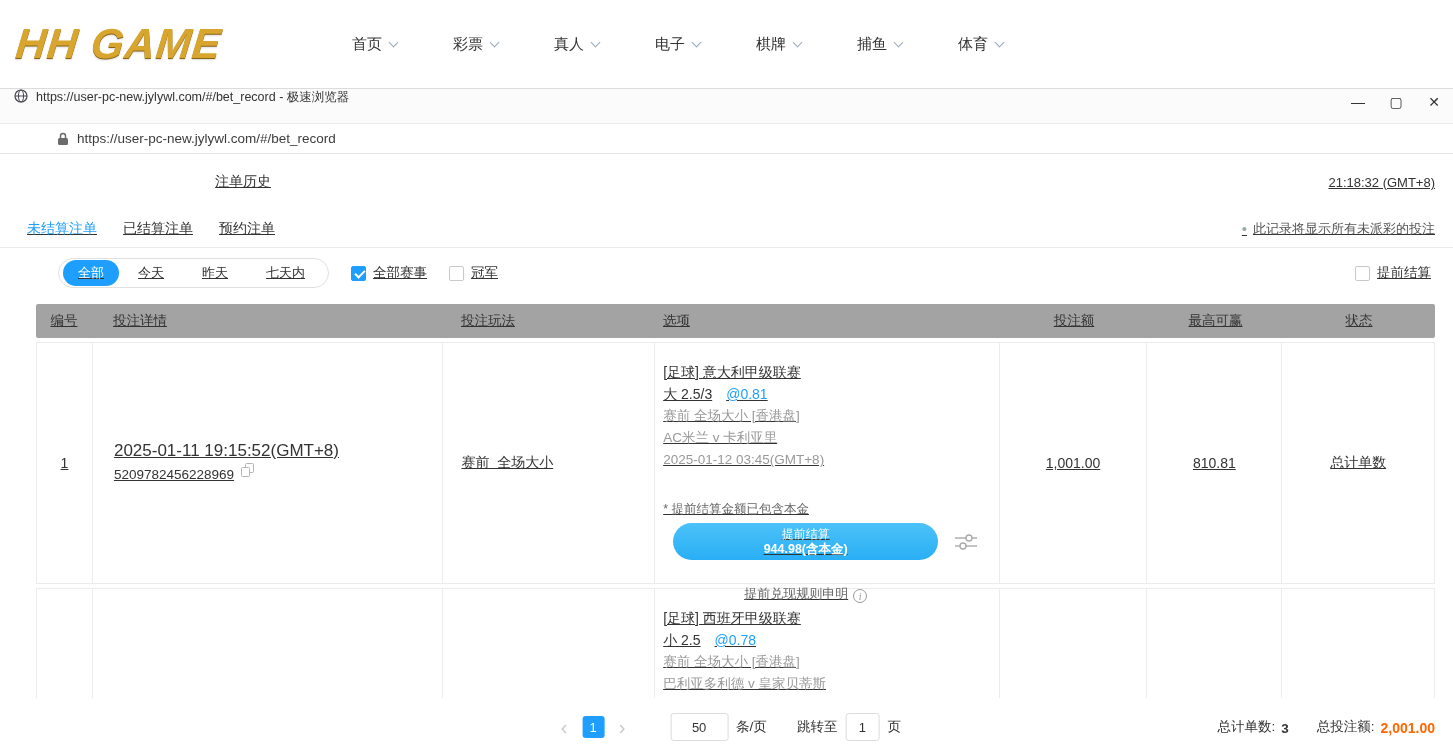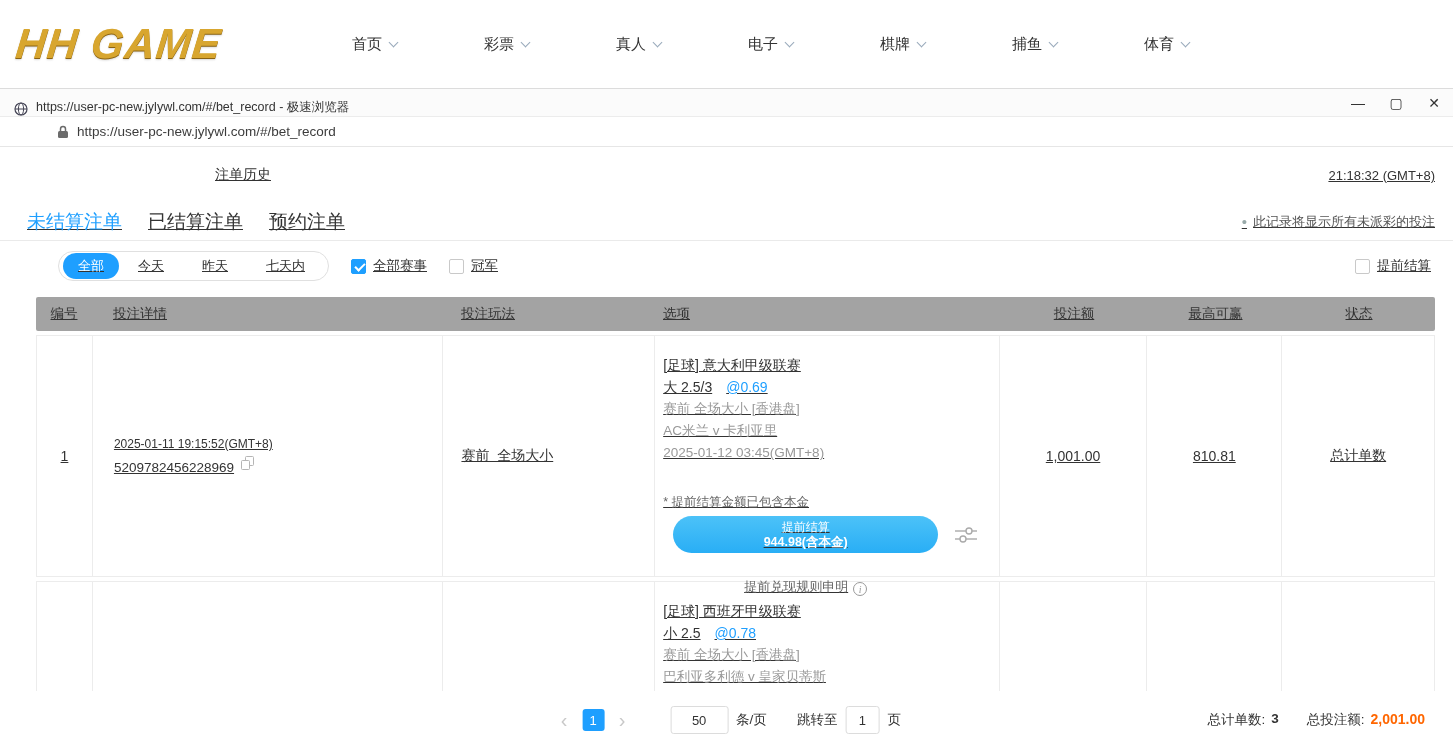--- a/index.html
+++ b/index.html
@@ -5,44 +5,44 @@
   * { margin:0; padding:0; box-sizing:border-box; }
   html,body { width:1453px; height:750px; overflow:hidden; background:#fff;
     font-family:"Liberation Sans","DejaVu Sans",sans-serif; color:#333; }
 
   
   .topbar { height:88px; display:flex; align-items:center; background:#fff; }
   .logo { margin-left:16px; width:300px; cursor:pointer; }
   .logo-text { font-size:42px; font-weight:bold; font-style:italic; letter-spacing:1px;
     color:#D8A62F; text-shadow:0 1px 0 #8a6312, 0 2px 2px rgba(0,0,0,.15);
     transform:skewX(-6deg); display:inline-block; }
-  .nav { display:flex; margin-left:36px;gap:31px; }
+  .nav { display:flex; margin-left:36px; }
   .nav-item { display:flex; align-items:center; margin-right:56px; font-size:15px; color:#333; cursor:pointer; white-space:nowrap; }
   .chev { width:7px; height:7px; border-right:1.5px solid #9ab; border-bottom:1.5px solid #9ab;
     transform:rotate(45deg); margin:-3px 0 0 8px; }
 
   
-  .titlebar { height:29px; background:#fbfbfb; border-top:1px solid #dcdcdc; border-bottom:1px solid #ececec;
-    display:flex; align-items:flex-end; font-size:12.5px; color:#333; }
+  .titlebar { height:36px; background:#fbfbfb; border-top:1px solid #dcdcdc; border-bottom:1px solid #ececec;
+    display:flex; align-items:flex-start; font-size:12.5px; color:#333; }
   .titlebar .globe { margin:0 8px 0 14px; display:flex; }
   .win-controls { margin-left:auto; display:flex; align-items:center; }
   .win-btn { width:38px; height:26px; text-align:center; line-height:26px; font-size:14px; color:#333;
     background:none; border:none; cursor:pointer; font-family:inherit; }
   .addressbar { height:30px; background:#fff; border-bottom:1px solid #e6e6e6; display:flex; align-items:center;padding-left:39px; }
   .addressbar .lock { margin:0 8px 0 18px; display:flex; }
   .url-text { font-size:13.5px; color:#3c3c3c; }
 
   
   .content { position:relative; height:602px; background:#fff; overflow:hidden;text-decoration:underline; }
   .page-header { height:56px; display:flex; align-items:center; }
   .page-title { margin-left:215px; font-size:14px; color:#333; }
   .page-time { margin-left:auto; margin-right:18px; font-size:13px; color:#333; }
 
   .tabs { display:flex; align-items:center; height:38px; padding:0 18px 0 27px; border-bottom:1px solid #eaeaea; }
-  .tab { margin-right:26px; font-size:19px; color:#333; cursor:pointer; }
+  .tab { margin-right:26px; font-size:14px; color:#333; cursor:pointer; }
   .tab.active { color:#1E9FFF; }
   .tabs-note { margin-left:auto; font-size:13px; color:#555; display:flex; align-items:center; }
   .note-dot { color:#9aa; margin-right:6px; font-size:15px; }
 
   .filter-row { display:flex; align-items:center; height:50px; padding:0 18px 0 58px; }
   .range-group { display:flex; align-items:center; border:1px solid #e0e0e0; border-radius:16px; height:30px; padding:6px 4px; }
   .range-btn { padding:0 19px; font-size:13px; color:#333; background:none; border:none; cursor:pointer;
     height:26px; line-height:26px; font-family:inherit; }
   .range-btn.active { background:#1E9FFF; color:#fff; border-radius:13px; padding:0 15px; }
   .cb-wrap { display:flex; align-items:center; margin-left:22px; cursor:pointer; font-size:13.5px; color:#333; }
@@ -64,21 +64,21 @@
   .c-maxwin { width:135px; text-align:center; }
   .c-status { width:152px; text-align:center; }
 
   .tr { display:flex; border:1px solid #ececec; margin-top:4px; background:#fff; }
   .td { border-right:1px solid #ececec; font-size:14px; color:#333; }
   .td:last-child { border-right:none; }
   .row1 { height:242px; }
   .row2 { height:200px; }
   .td.v-center { display:flex; flex-direction:column; justify-content:center; }
   .td.center { align-items:center; text-align:center; }
-  .detail-time { font-size:12px; color:#333; line-height:24px; }
+  .detail-time { font-size:17px; color:#333; line-height:24px; }
   .detail-order { font-size:13.5px; color:#333; line-height:24px; display:flex; }
   .copy-icon { position:relative; width:13px; height:14px; display:inline-block; margin-left:7px; cursor:pointer; }
   .copy-icon i { position:absolute; border:1px solid #b5b5b5; border-radius:1.5px; width:9px; height:10px; background:#fff; }
   .copy-icon i.back { left:3.5px; top:0; }
   .copy-icon i.front { left:0; top:3.5px; }
   .play-text { white-space:pre-wrap; }
 
   .opt { line-height:22px; }
   .opt-league { font-size:14px; color:#333; padding-top:18px; }
   .opt-pick { font-size:14px; color:#333; }
@@ -103,21 +103,21 @@
   .pager { position:absolute; left:50%; transform:translateX(-50%); display:flex; align-items:center; }
   .pg-arrow { background:none; border:none; color:#c8c8c8; font-size:20px; width:24px; cursor:pointer; font-family:inherit; line-height:22px; }
   .pg-current { width:22px; height:22px; background:#1E9FFF; color:#fff; border:none; border-radius:3px;
     font-size:13px; cursor:pointer; margin:0 6px; font-family:inherit; }
   .pg-size { width:58px; height:28px; border:1px solid #dcdcdc; border-radius:3px; text-align:center;
     font-size:13px; color:#333; margin:0 8px 0 36px; font-family:inherit; }
   .pg-label { font-size:13.5px; color:#333; }
   .pg-jumplabel { margin-left:30px; }
   .pg-jump { width:34px; height:28px; border:1px solid #dcdcdc; border-radius:3px; text-align:center;
     font-size:13px; color:#333; margin:0 8px; font-family:inherit; }
-  .totals { position:absolute; right:28px; display:flex; align-items:flex-start; font-size:13.5px; color:#333;margin-left:28px; }
+  .totals { position:absolute; right:18px; display:flex; align-items:flex-end; font-size:13.5px; color:#333;margin-left:28px; }
   .totals .num { font-weight:bold; margin-left:6px; }
   .totals .stake-group { margin-left:28px; }
   .totals .stake-num { color:#FF6600; font-weight:bold; font-size:14px; margin-left:6px; }
 </style>
 </head>
 <body>
 
 <div class="topbar">
   <div class="logo">
     <span class="logo-text">HH GAME</span>
@@ -239,21 +239,21 @@
               <i class="front"></i>
             </span>
         </div>
       </div>
       <div class="td c-play v-center">
         <span class="play-text">赛前  全场大小</span>
       </div>
       <div class="td c-option">
         <div class="opt opt-league">[足球] 意大利甲级联赛</div>
         <div class="opt opt-pick">
-          <span>大 2.5/3</span><span class="opt-odds">@0.69</span>
+          <span>大 2.5/3</span><span class="opt-odds">@0.81</span>
         </div>
         <div class="opt opt-sub">赛前 全场大小 [香港盘]</div>
         <div class="opt opt-sub">AC米兰 v 卡利亚里</div>
         <div class="opt opt-sub">2025-01-12 03:45(GMT+8)</div>
         <div class="opt-note">* 提前结算金额已包含本金</div>
         <div class="cashout-row">
           <button class="cashout-btn">
             <span class="cashout-l1">提前结算</span>
             <span class="cashout-l2">944.98(含本金)</span>
           </button>

